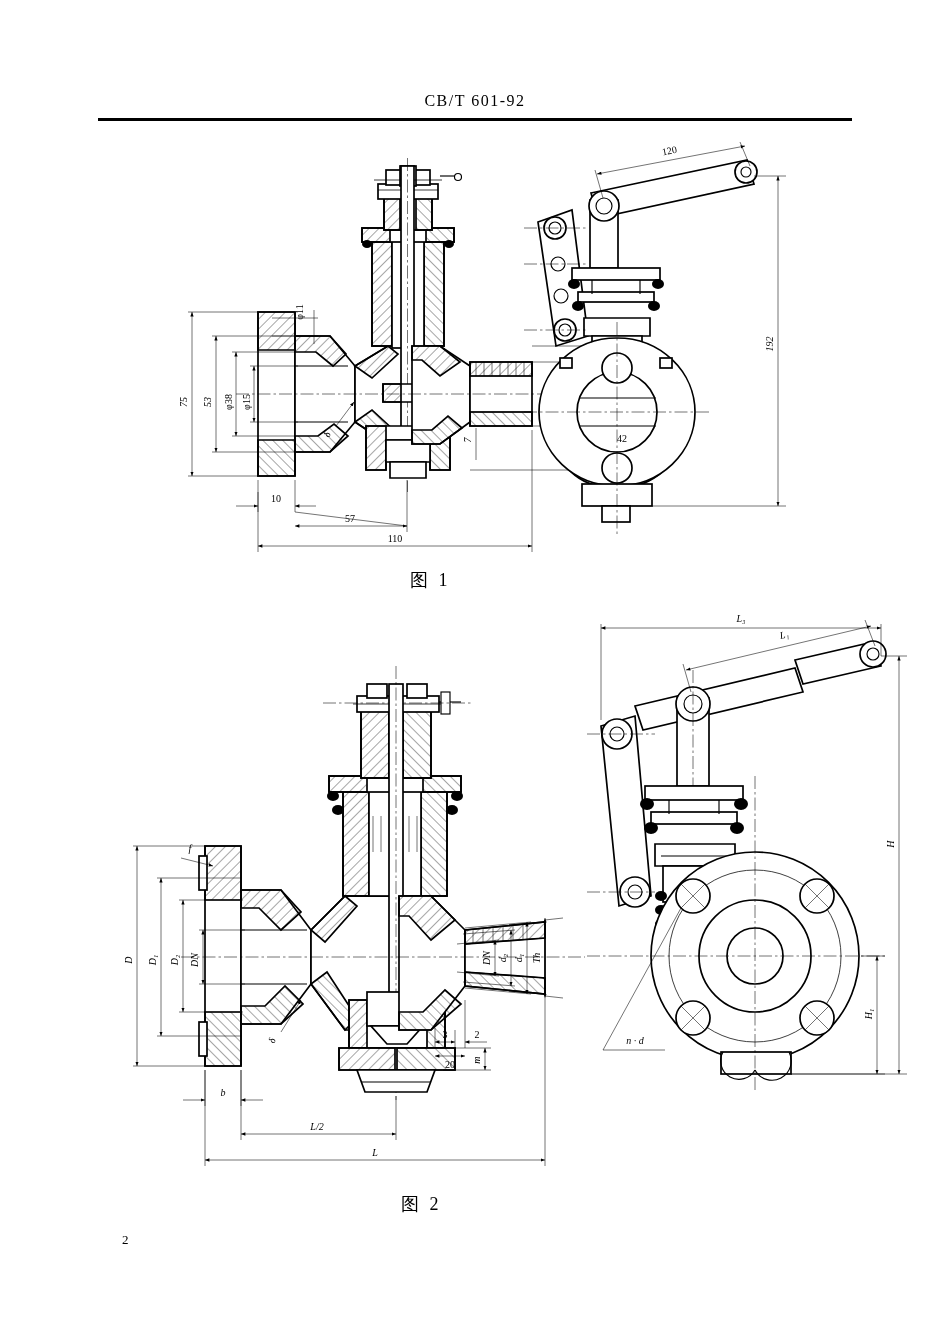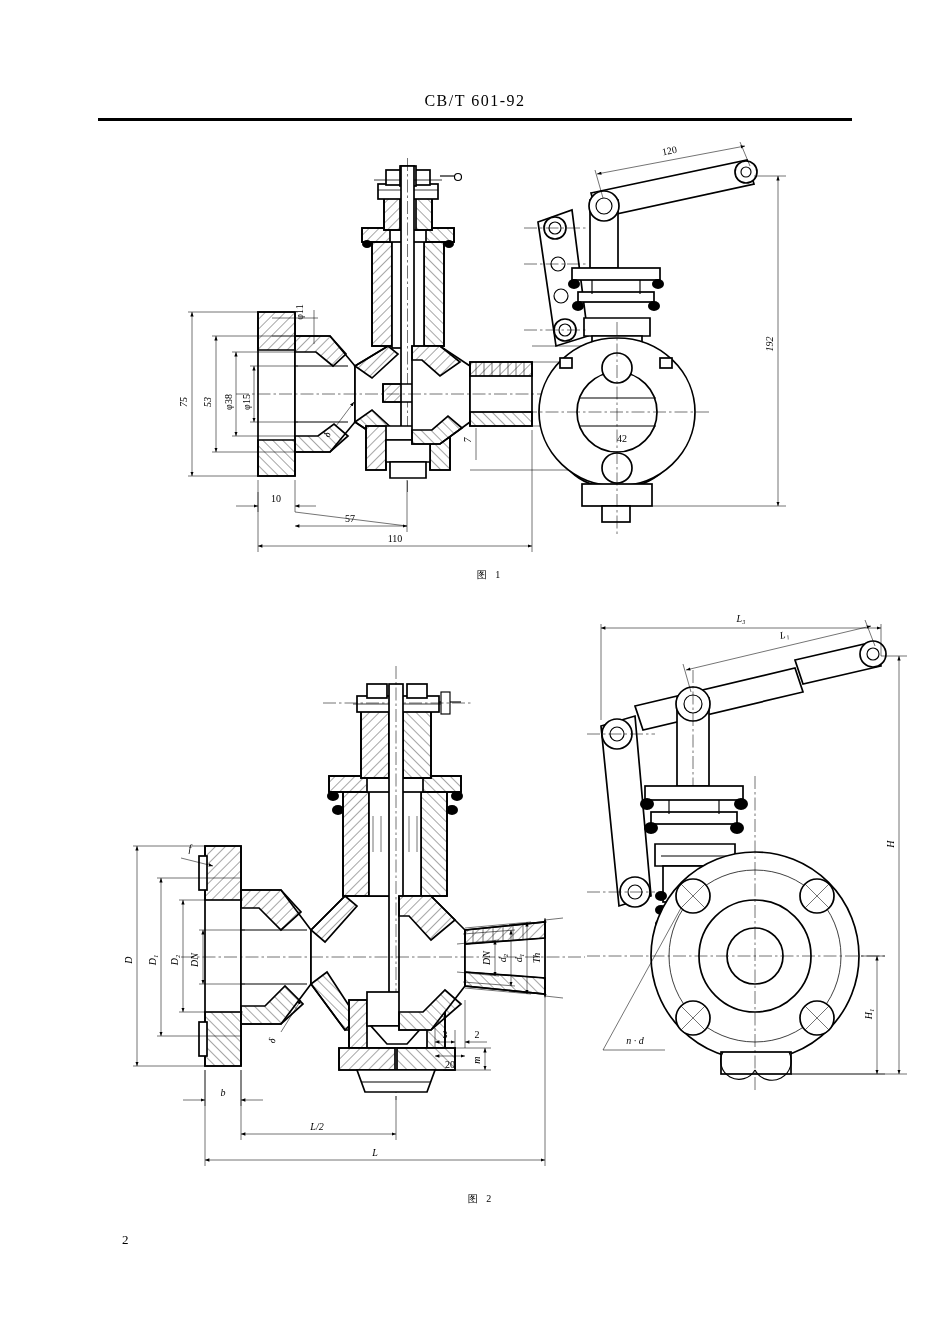--- a/index.html
+++ b/index.html
@@ -8,21 +8,21 @@
   .page{position:absolute;inset:0;}
 
   
   .hdr-title{
     position:absolute;left:0;top:92px;width:950px;text-align:center;
     font-family:"Liberation Serif",serif;font-weight:normal;font-size:16px;letter-spacing:1.5px;
   }
   .hdr-rule{position:absolute;left:98px;top:118px;width:754px;height:3px;background:#000;}
 
   
-  .fig-cap{position:absolute;width:160px;text-align:center;font-size:10px;letter-spacing:3px;}
+  .fig-cap{position:absolute;width:160px;text-align:left;font-size:18px;letter-spacing:3px;}
   #cap1{left:410px;top:568px;}
   #cap2{left:401px;top:1192px;}
   .page-no{position:absolute;left:122px;top:1232px;font-size:13px;}
 
   
   svg{position:absolute;overflow:visible;}
   #fig1{left:140px;top:140px;}
   #fig2{left:95px;top:600px;}
 
   svg text{font-family:"Liberation Serif",serif;font-size:10px;fill:#000;}

